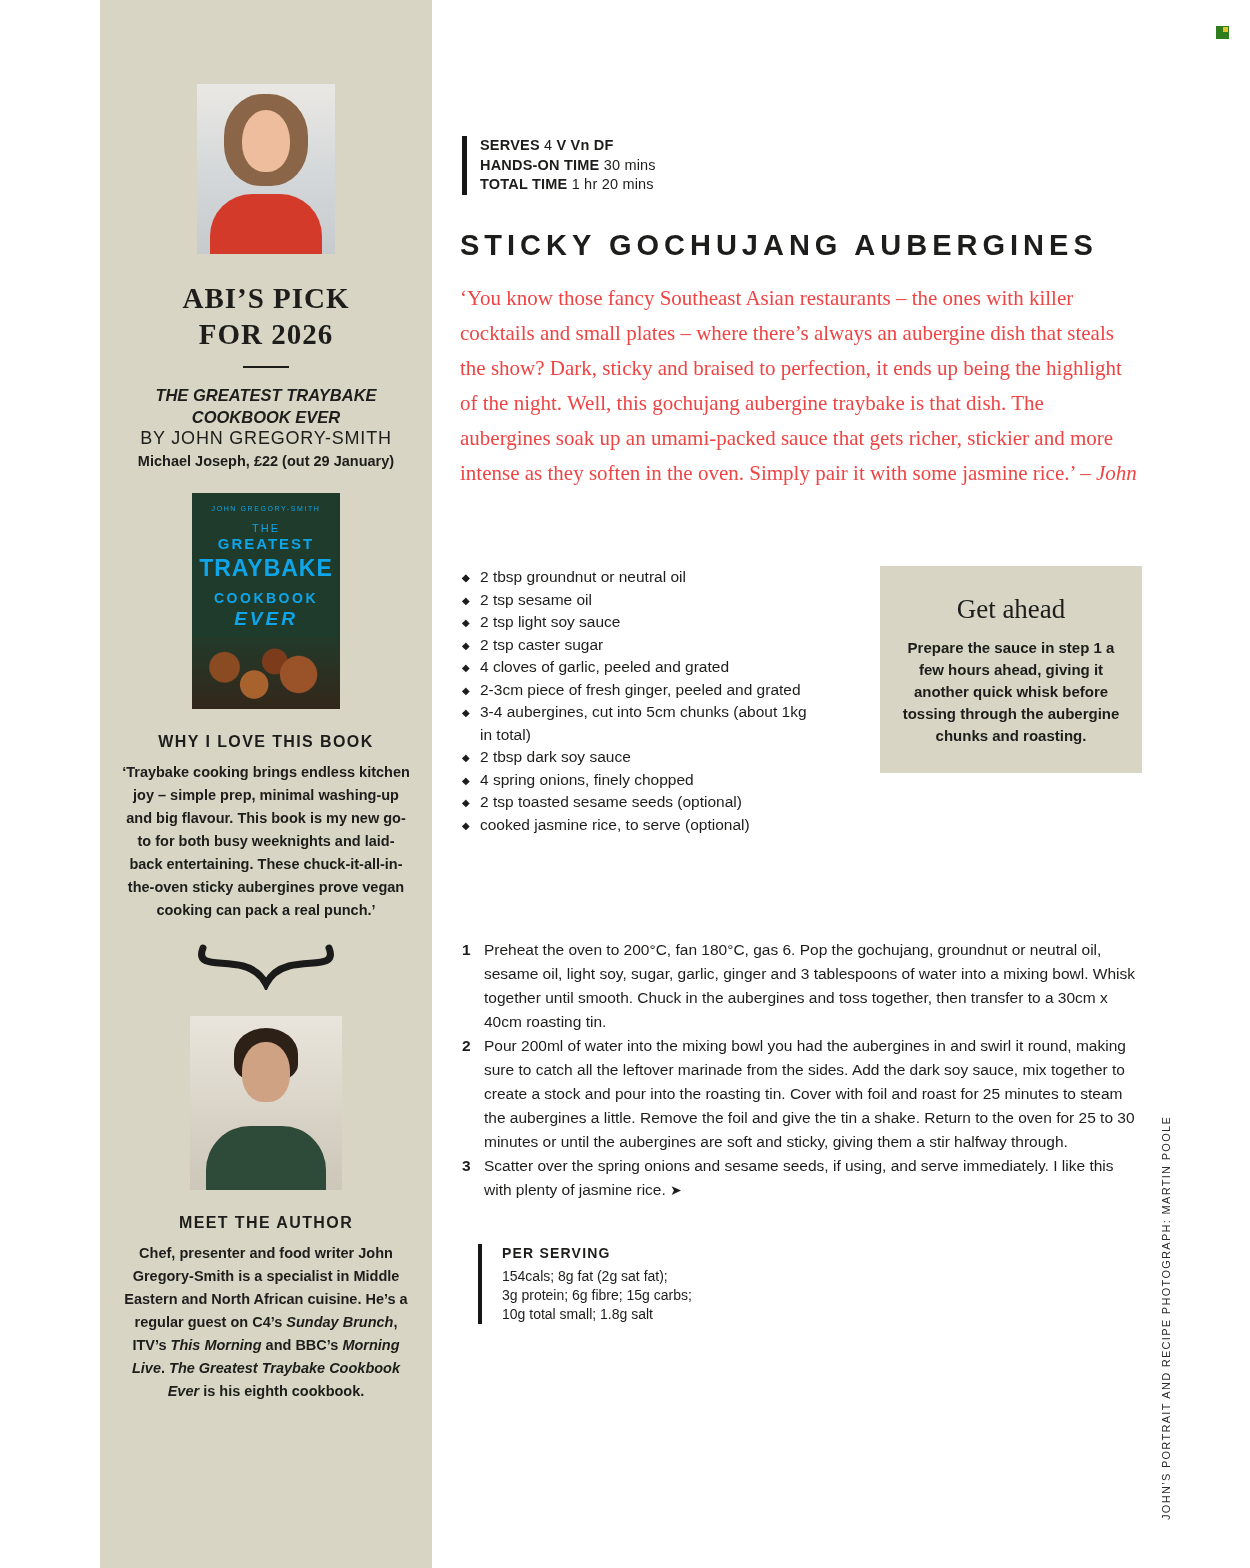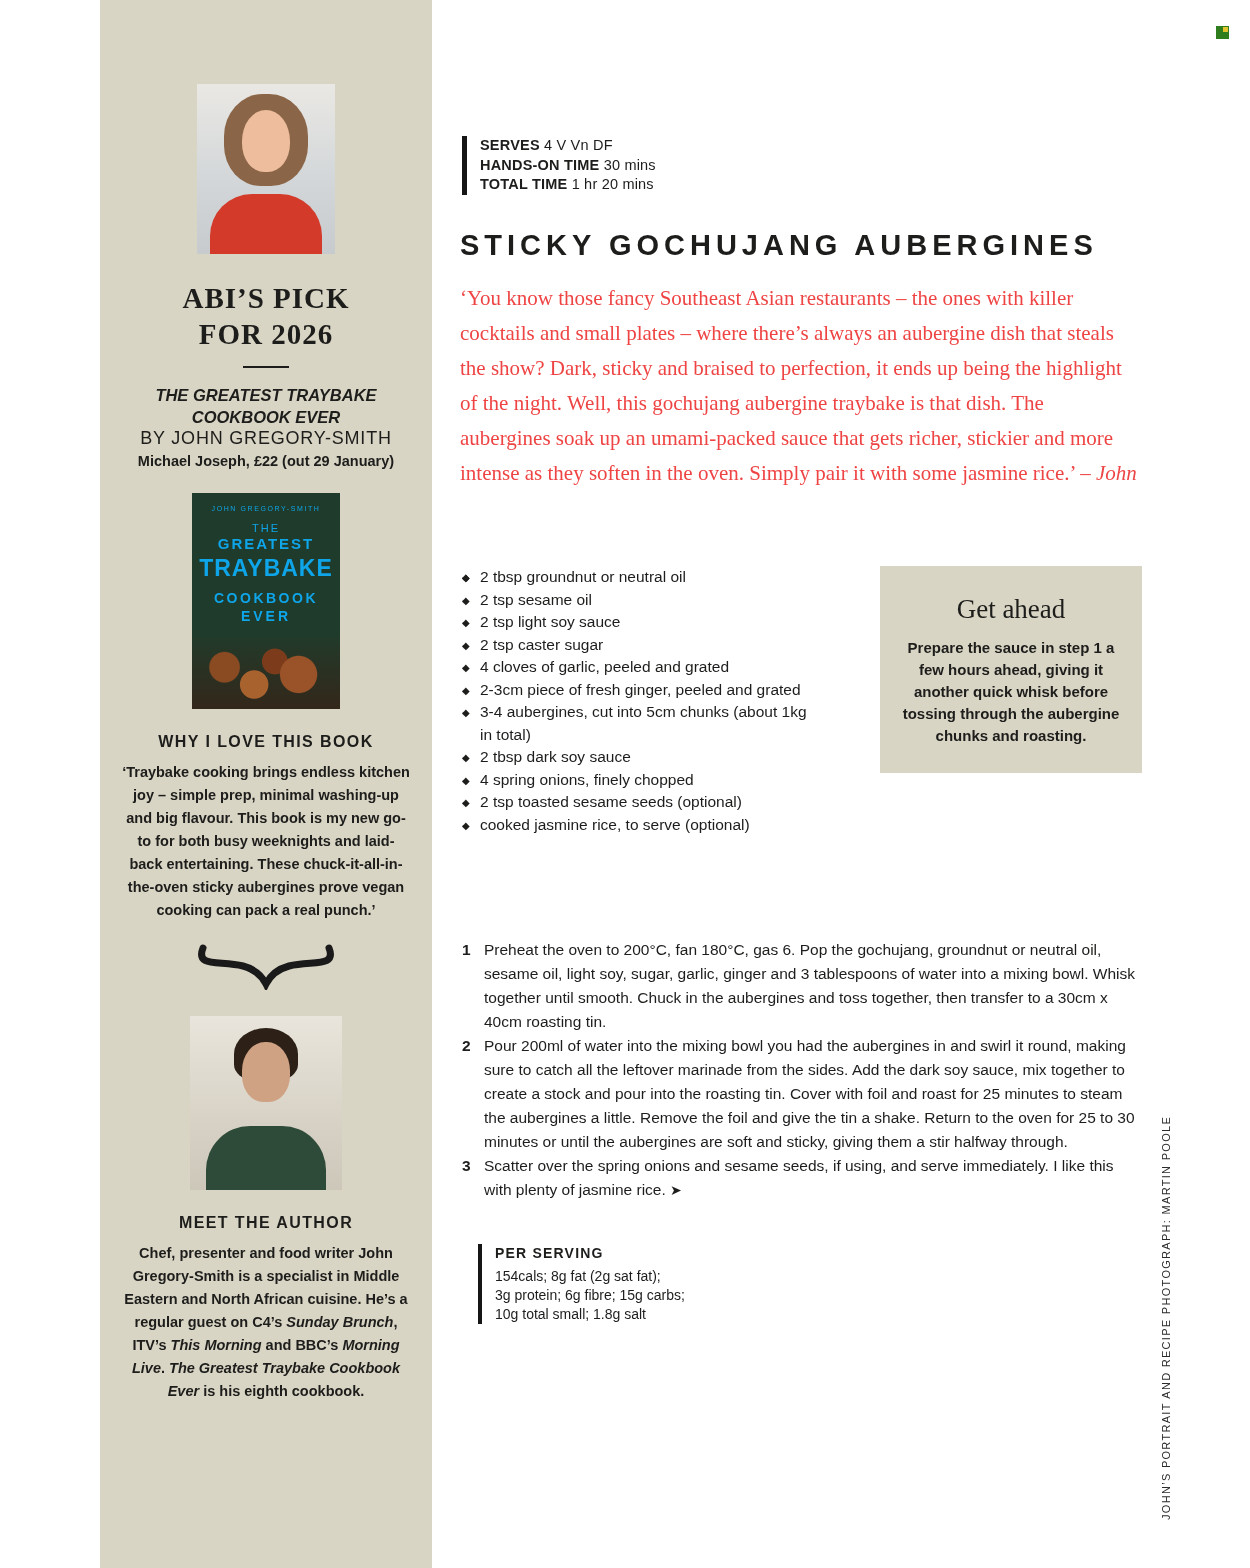--- a/index.html
+++ b/index.html
@@ -32,21 +32,21 @@
   .book-title { margin-top:16px; width:282px; font-size:16.5px; font-weight:bold; font-style:italic; line-height:22px; }
   .book-byline { font-size:18px; letter-spacing:0.8px; }
   .book-publisher { margin-top:4px; font-size:14.5px; font-weight:bold; }
 
   .book-cover { width:148px; height:216px; margin-top:24px; position:relative; background:#1f3b2c; color:#0ea5e9; padding-top:12px; flex:none; }
   .cover-author { font-size:7px; letter-spacing:1.6px; }
   .cover-the { font-size:11px; letter-spacing:2px; margin-top:10px; }
   .cover-greatest { font-size:15px; font-weight:bold; letter-spacing:2px; margin-top:1px; }
   .cover-traybake { font-size:23px; font-weight:bold; letter-spacing:1px; margin-top:3px; }
   .cover-cookbook { font-size:14px; font-weight:bold; letter-spacing:2.5px; margin-top:8px; }
-  .cover-ever { font-size:14px; font-weight:bold; letter-spacing:3px; margin-top:2px; }
+  .cover-ever { font-size:19px; font-weight:bold; letter-spacing:3px; margin-top:2px;font-style:italic; }
   .cover-food { position:absolute; left:0; bottom:0; width:100%; height:72px;
     background:
       radial-gradient(circle at 72% 52%, #9a5228 0 16%, transparent 17%),
       radial-gradient(circle at 42% 66%, #a8622e 0 14%, transparent 15%),
       radial-gradient(circle at 56% 34%, #7c3c1c 0 13%, transparent 14%),
       radial-gradient(circle at 22% 42%, #8a4a22 0 12%, transparent 13%),
       linear-gradient(180deg,#223a2a, #33271a); }
 
   .why-heading, .meet-heading { margin-top:24px; font-size:16px; font-weight:bold; letter-spacing:1.4px; }
   .why-quote { margin-top:10px; width:290px; font-size:14.5px; font-weight:bold; line-height:23px; }
@@ -70,21 +70,21 @@
 
   .get-ahead { position:absolute; left:880px; top:566px; width:262px; min-height:206px; background:#d9d5c5; text-align:center; padding:28px 20px 26px; }
   .get-ahead .ga-title { font-family:"Liberation Serif", serif; font-size:27px; font-weight:normal; }
   .get-ahead .ga-body { font-size:15px; font-weight:bold; line-height:22px; margin-top:12px; }
 
   .method { position:absolute; left:462px; top:938px; width:678px; font-size:15.5px; line-height:24px; }
   .step { position:relative; padding-left:22px; }
   .step .num { position:absolute; left:0; font-weight:bold; }
   .more-arrow { font-size:14px; }
 
-  .per-serving { position:absolute; left:478px; top:1244px; border-left:4px solid #161616; padding-left:13px; font-size:14px; line-height:19px; }
+  .per-serving { position:absolute; left:478px; top:1244px; border-left:4px solid #161616; padding-left:20px; font-size:14px; line-height:19px; }
   .per-serving .ps-head { font-weight:bold; letter-spacing:1.2px; margin-bottom:4px; }
 
   .credit { position:absolute; left:1160px; top:1046px; height:474px; writing-mode:vertical-rl; transform:rotate(180deg); font-size:11px; letter-spacing:1.3px; color:#2a2a2a; white-space:nowrap; }
 </style>
 </head>
 <body>
 
 <div class="corner-icon">
     <span class="ci-b"></span>
   </div>
@@ -129,21 +129,21 @@
     <div class="john-face"></div>
     <div class="john-shirt"></div>
   </div>
 
   <h3 class="meet-heading">MEET THE AUTHOR</h3>
   <p class="meet-text"><span>Chef, presenter and food writer John Gregory-Smith is a specialist in Middle Eastern and North African cuisine. He’s a regular guest on C4’s </span><span style="font-style: italic;">Sunday Brunch</span><span>, ITV’s </span><span style="font-style: italic;">This Morning</span><span> and BBC’s </span><span style="font-style: italic;">Morning Live</span><span>. </span><span style="font-style: italic;">The Greatest Traybake Cookbook Ever</span><span> is his eighth cookbook.</span></p>
 
 </aside>
 
 <div class="info-block">
-  <div><span style="font-weight: bold;">SERVES </span><span>4 </span><span style="font-weight: normal;">V Vn DF</span></div>
+  <div><span style="font-weight: bold;">SERVES </span><span>4 </span><span style="font-weight: bold;">V Vn DF</span></div>
   <div><span style="font-weight: bold;">HANDS-ON TIME </span><span>30 mins</span></div>
   <div><span style="font-weight: bold;">TOTAL TIME </span><span>1 hr 20 mins</span></div>
 </div>
 
 <h1 class="recipe-title">STICKY GOCHUJANG AUBERGINES</h1>
 
 <p class="intro"><span>‘You know those fancy Southeast Asian restaurants – the ones with killer cocktails and small plates – where there’s always an aubergine dish that steals the show? Dark, sticky and braised to perfection, it ends up being the highlight of the night. Well, this gochujang aubergine traybake is that dish. The aubergines soak up an umami-packed sauce that gets richer, stickier and more intense as they soften in the oven. Simply pair it with some jasmine rice.’ </span><span style="font-style: italic;">– John</span></p>
 
 <div class="ingredients">
   <div class="ing"><span class="bullet">◆</span></div>

